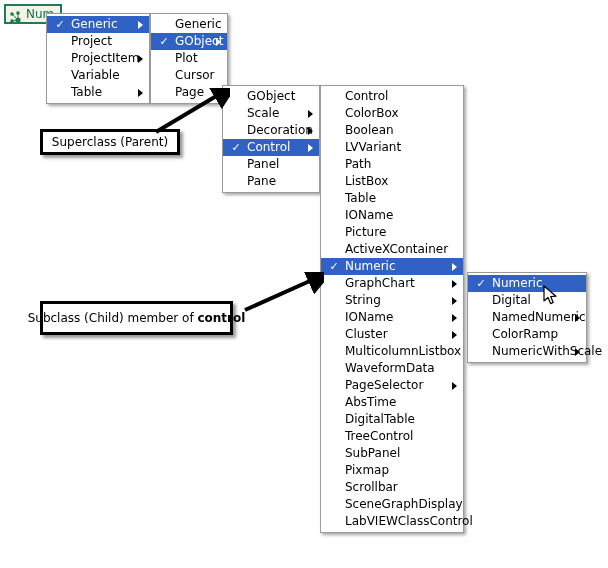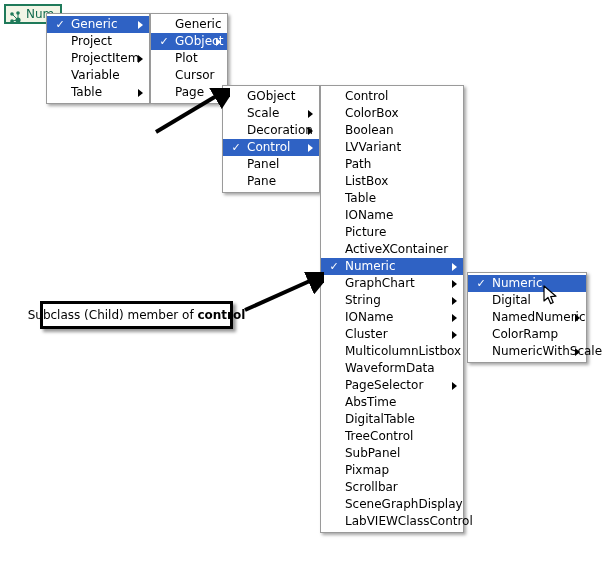--- a/index.html
+++ b/index.html
@@ -191,22 +191,25 @@
       <div class="mi"><span class="chk"></span><span>Digital</span></div>
       <div class="mi"><span class="chk"></span><span>NamedNumeric</span><span class="sub">
           <i></i>
         </span></div>
       <div class="mi"><span class="chk"></span><span>ColorRamp</span></div>
       <div class="mi"><span class="chk"></span><span>NumericWithScale</span><span class="sub">
           <i></i>
         </span></div>
     </div>
 
-
-  <div class="callout" style="left:40px;top:301px;width:193px;height:28px;">
+  <div class="callout" style="left:40px;top:129px;width:140px;height:26px;">
+    <span>Superclass (Parent)</span>
+  </div>
+
+  <div class="callout" style="left:40px;top:301px;width:193px;height:34px;">
     <span>
       <span>Subclass (Child) member of </span><b>control</b>
     </span>
   </div>
 
   <svg class="arrow" style="left:150px;top:88px;" width="80" height="48" viewBox="0 0 80 48">
     <defs>
       <marker id="ah1" markerWidth="7" markerHeight="7" refX="1" refY="3.5" orient="auto">
         <path d="M0,0 L7,3.5 L0,7 z" fill="#000"></path>
       </marker>

